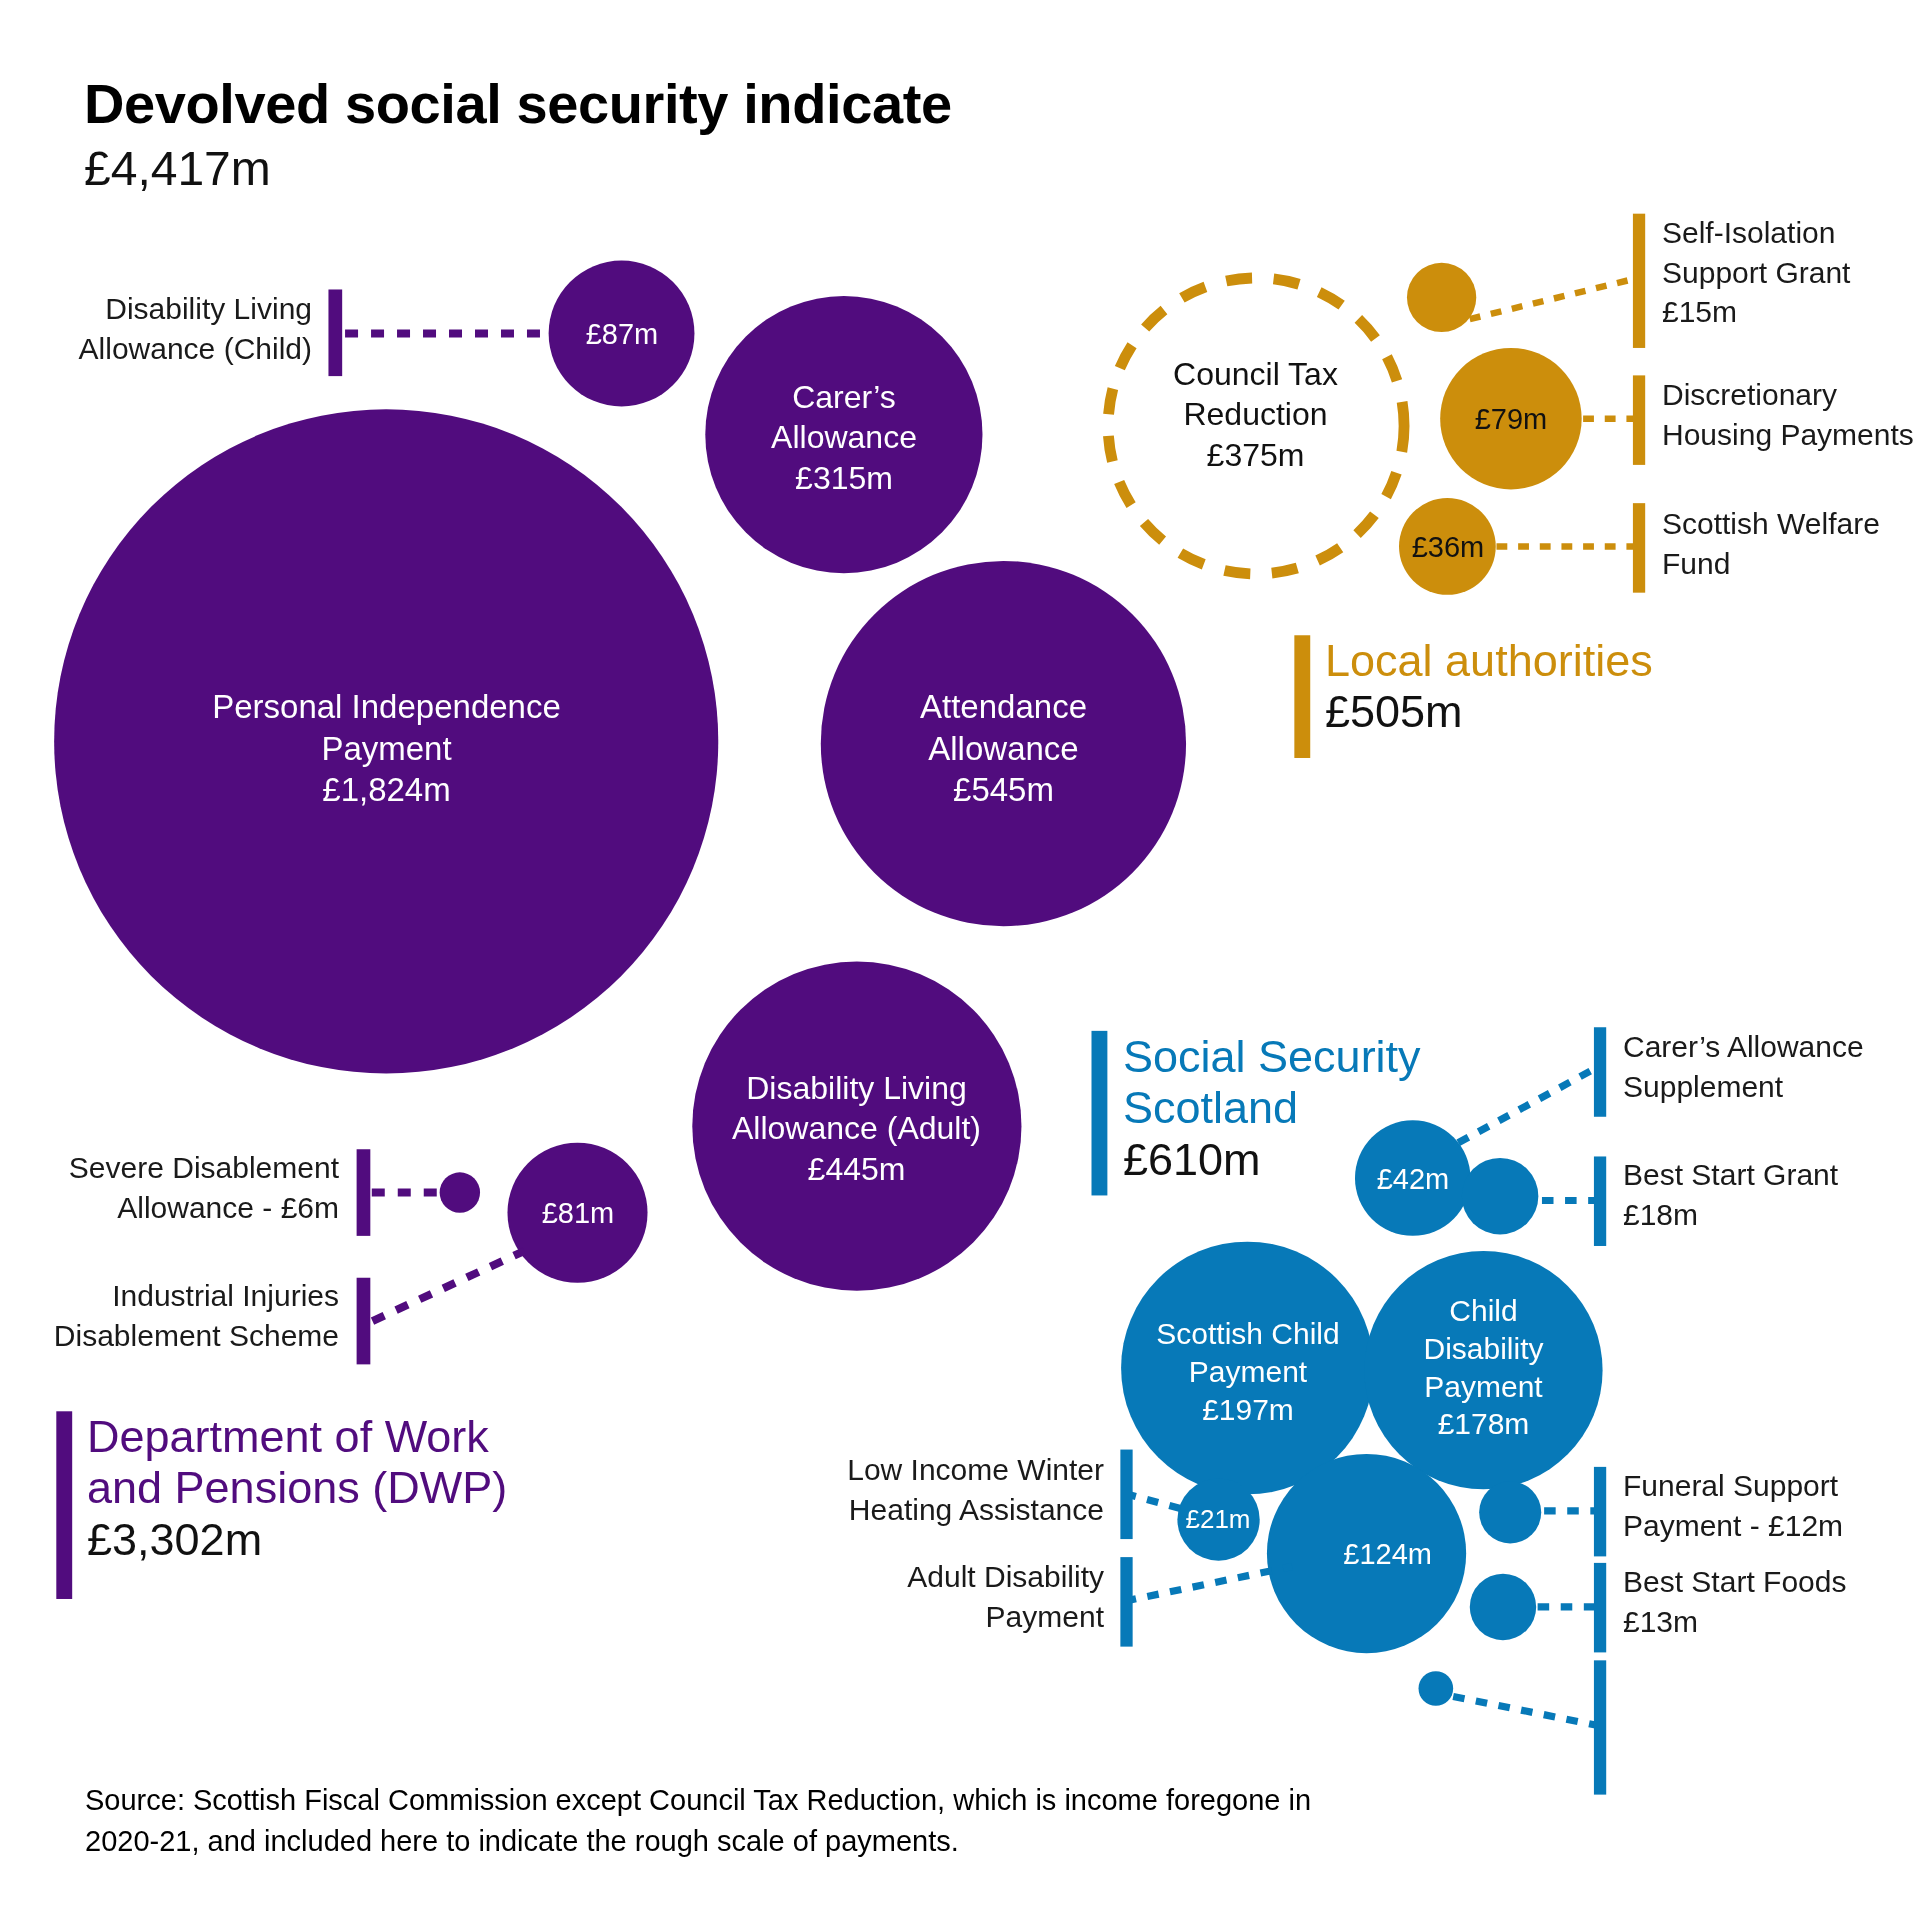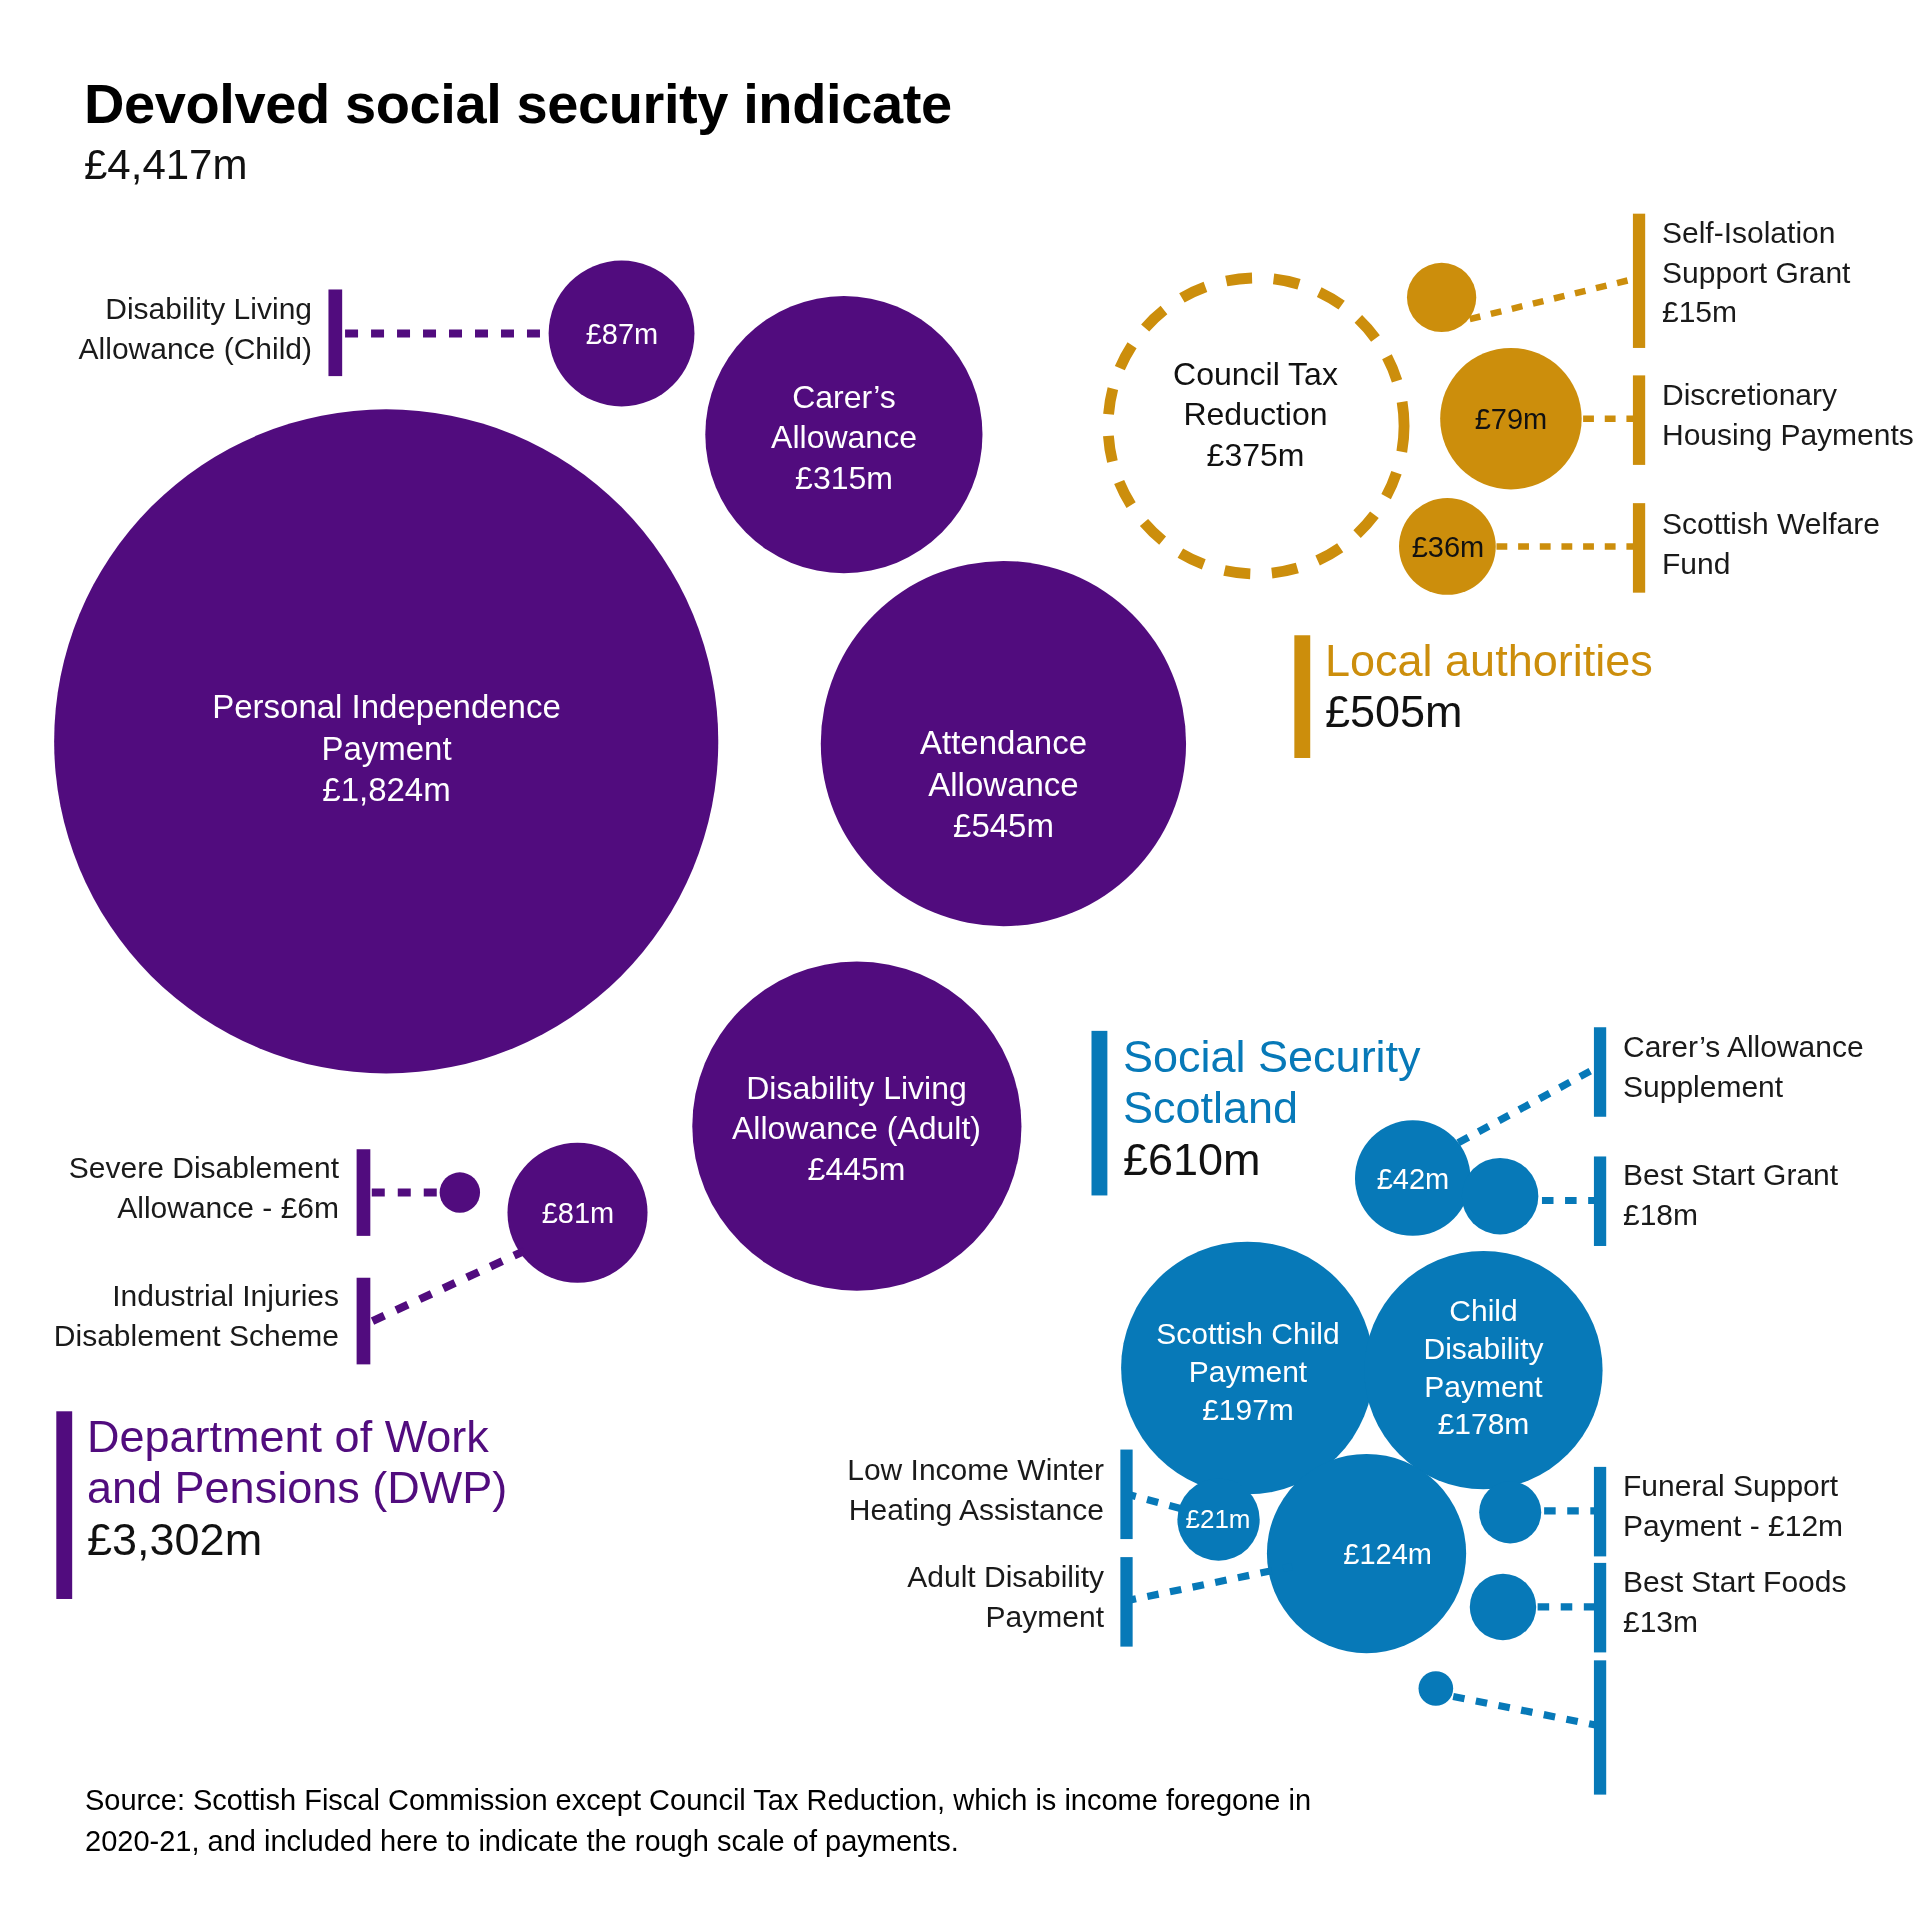--- a/index.html
+++ b/index.html
@@ -11,21 +11,21 @@
   }
   #stage { position:absolute; left:0; top:0; width:1926px; height:1926px; }
   svg#canvas { position:absolute; left:0; top:0; width:1926px; height:1926px; }
 
   
   .txt { position:absolute; }
   .title {
     font-size:56px; font-weight:bold; color:#000;
     letter-spacing:-0.4px; white-space:nowrap;
   }
-  .subtitle { font-size:42px; color:#111; white-space:nowrap; }
+  .subtitle { font-size:48px; color:#111; white-space:nowrap; }
 
   .grp-title { font-size:45px; font-weight:normal; line-height:1.14; }
   .grp-total { font-size:45px; color:#111; line-height:1.14; }
 
   .leader-label {
     font-size:30px; color:#1a1a1a; line-height:1.32;
   }
   .lbl-right { text-align:left; }
   .lbl-left  { text-align:right; }
 
@@ -105,21 +105,21 @@
     <rect x="2208" y="2300" width="17" height="186" fill="#0779B8"></rect>
   </svg>
 
   <div class="txt title" style="left:84px; top:71px;">Devolved social security indicate</div>
   <div class="txt subtitle" style="left:84px; top:141px;">£4,417m</div>
 
   <div class="bubble-label" style="left:170px; top:686px; width:433px; font-size:33px;">Personal Independence
 Payment
 £1,824m</div>
 
-  <div class="bubble-label" style="left:859px; top:686px; width:289px; font-size:33px;margin-top:36px;">Attendance
+  <div class="bubble-label" style="left:859px; top:686px; width:289px; font-size:33px;">Attendance
 Allowance
 £545m</div>
 
   <div class="bubble-label" style="left:687px; top:1068px; width:339px; font-size:32px;">Disability Living
 Allowance (Adult)
 £445m</div>
 
   <div class="bubble-label" style="left:714px; top:377px; width:260px; font-size:32px;">Carer’s
 Allowance
 £315m</div>

